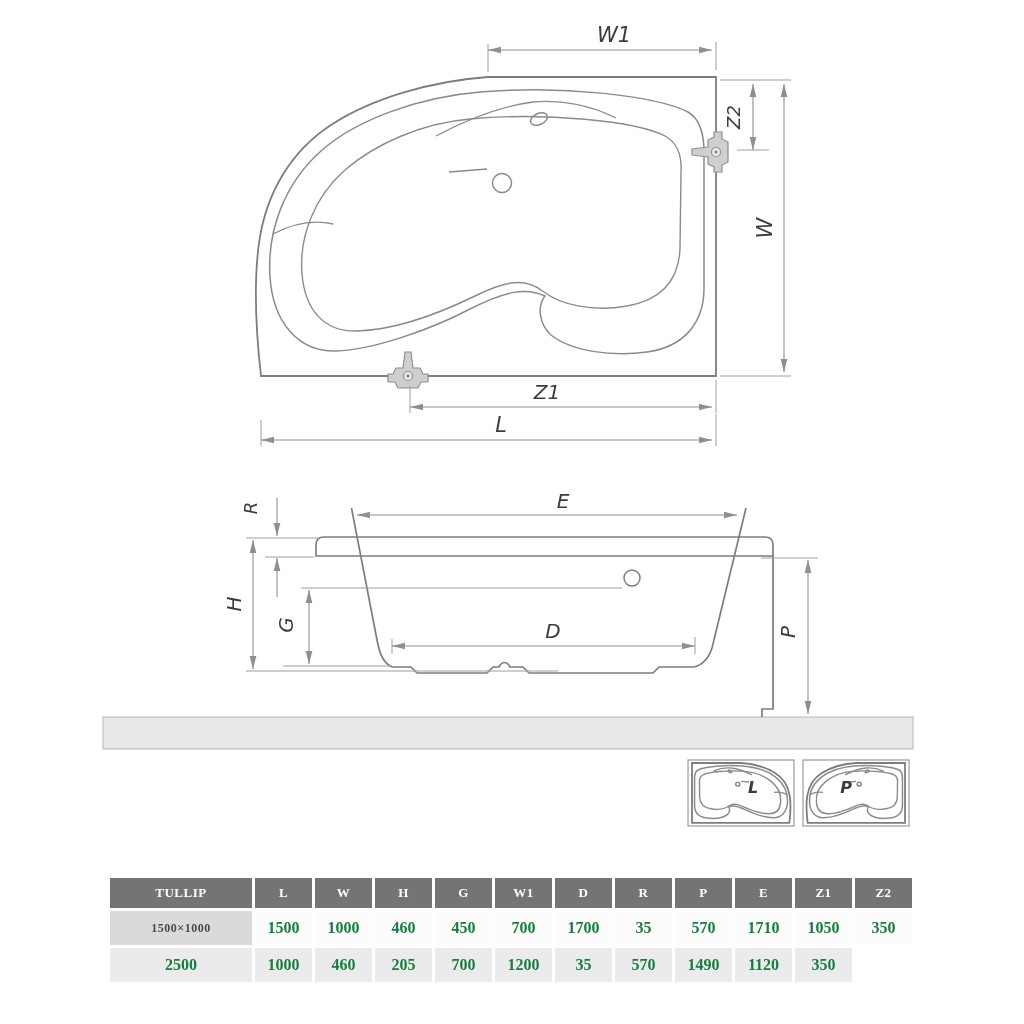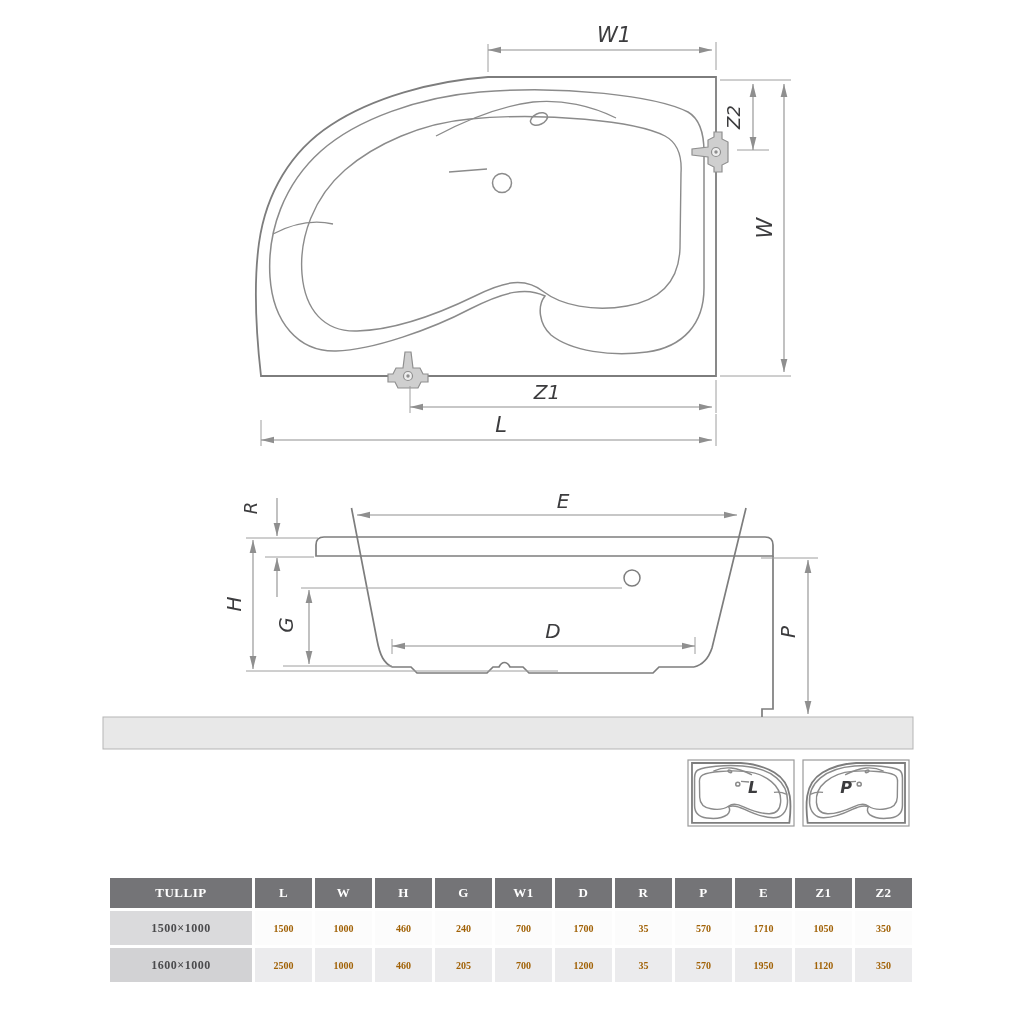--- a/index.html
+++ b/index.html
@@ -6,21 +6,21 @@
   #stage{position:relative;width:1024px;height:1024px;font-family:"Liberation Sans",sans-serif;}
   svg{position:absolute;left:0;top:0;}
   .dimlabel{font-family:"DejaVu Sans",sans-serif;font-style:italic;fill:#3c3c3e;}
   .sz21{font-size:21px;} .sz20{font-size:20px;} .sz18{font-size:18px;} .sz16{font-size:16px;font-weight:bold;}
   
   #spec-table{position:absolute;left:110px;top:878px;width:802px;display:grid;
     grid-template-columns:142px repeat(11,1fr);gap:3px;font-family:Liberation Serif, serif;}
   #spec-table .cell{display:flex;align-items:center;justify-content:center;}
   #spec-table .hdr{background:#747477;color:#ffffff;font-weight:bold;font-size:13px;height:30px;letter-spacing:.5px;}
   #spec-table .model{font-weight:bold;font-size:12px;color:#4b4b4d;letter-spacing:.5px;height:34px;}
-  #spec-table .val{font-size:10px;font-weight:bold;color:#a16207;height:34px;}
+  #spec-table .val{font-size:16px;font-weight:bold;color:#15803d;height:34px;}
   #spec-table .r1m{background:#dadadc;} #spec-table .r1v{background:#fcfcfc;}
   #spec-table .r2m{background:#d2d2d4;} #spec-table .r2v{background:#ebebed;}
 </style>
 </head>
 <body>
 
 <div id="stage">
 
 <svg width="1024" height="1024" viewBox="0 0 1024 1024">
   <defs>
@@ -136,35 +136,34 @@
     <div class="cell hdr">R</div>
     <div class="cell hdr">P</div>
     <div class="cell hdr">E</div>
     <div class="cell hdr">Z1</div>
     <div class="cell hdr">Z2</div>
 
     <div class="cell model r1m">1500×1000</div>
     <div class="cell val r1v">1500</div>
     <div class="cell val r1v">1000</div>
     <div class="cell val r1v">460</div>
-    <div class="cell val r1v">240</div>
+    <div class="cell val r1v">450</div>
     <div class="cell val r1v">700</div>
     <div class="cell val r1v">1700</div>
     <div class="cell val r1v">35</div>
     <div class="cell val r1v">570</div>
     <div class="cell val r1v">1710</div>
     <div class="cell val r1v">1050</div>
     <div class="cell val r1v">350</div>
 
-    <div class="cell model r2m">1600×1000</div>
     <div class="cell val r2v">2500</div>
     <div class="cell val r2v">1000</div>
     <div class="cell val r2v">460</div>
     <div class="cell val r2v">205</div>
     <div class="cell val r2v">700</div>
     <div class="cell val r2v">1200</div>
     <div class="cell val r2v">35</div>
     <div class="cell val r2v">570</div>
-    <div class="cell val r2v">1950</div>
+    <div class="cell val r2v">1490</div>
     <div class="cell val r2v">1120</div>
     <div class="cell val r2v">350</div>
   </div>
 </div>
 
 </body></html>

